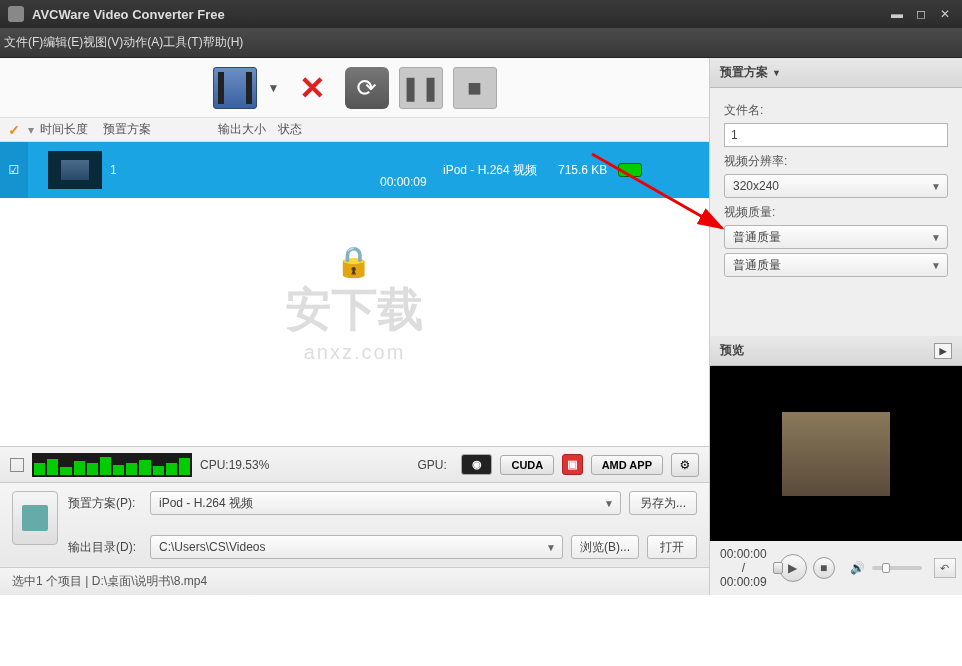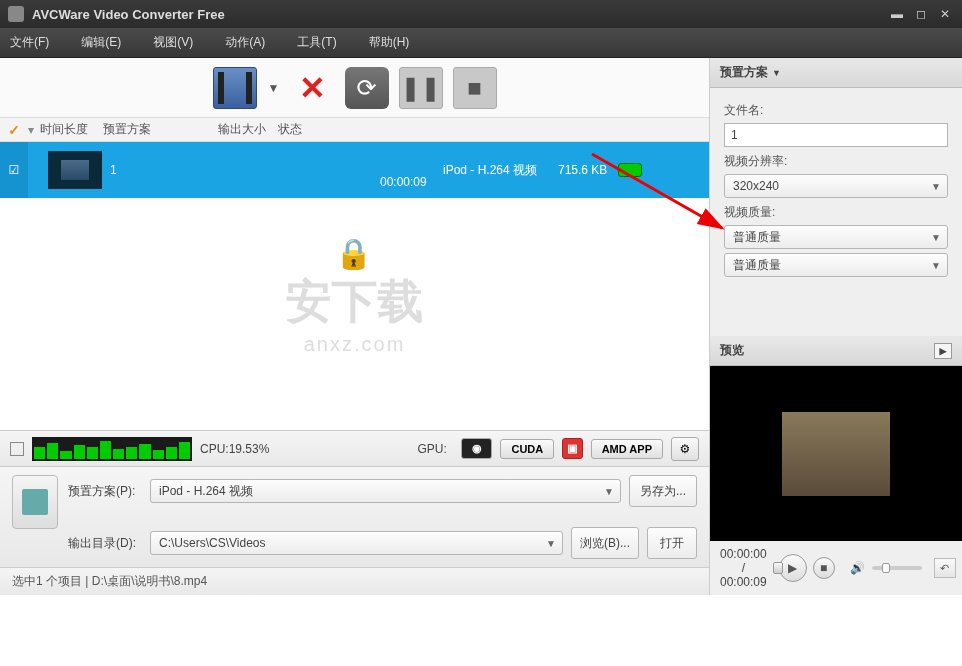--- a/index.html
+++ b/index.html
@@ -3,21 +3,21 @@
 <meta charset="utf-8">
 <style>
 * { margin: 0; padding: 0; box-sizing: border-box; font-family: "Microsoft YaHei", Arial, sans-serif; font-size: 12px; }
 body { width: 962px; height: 666px; background: #fff; overflow: hidden; position: relative; }
 
 .titlebar { height: 28px; background: linear-gradient(#3a3a3a,#2b2b2b); display: flex; align-items: center; padding: 0 8px; color: #ddd; }
 .titlebar .app-icon { width: 16px; height: 16px; background: #888; border-radius: 3px; margin-right: 8px; }
 .titlebar .title { flex: 1; font-weight: bold; font-size: 13px; }
 .titlebar .win-btn { width: 18px; height: 14px; margin-left: 6px; color: #ccc; display: flex; align-items: center; justify-content: center; cursor: pointer; }
 
-.menubar { height: 30px; background: linear-gradient(#4a4a4a,#383838); display: flex; align-items: center; padding: 0 10px; gap: 32px; color: #ddd; border-bottom: 1px solid #222; }
+.menubar { height: 30px; background: linear-gradient(#4a4a4a,#383838); display: flex; align-items: center; padding: 0 4px; color: #ddd; border-bottom: 1px solid #222; }
 .menubar span { cursor: pointer; }
 
 .main-area { display: flex; height: 537px; }
 .center-col { flex: 1; display: flex; flex-direction: column; background: #fff; }
 .right-col { width: 253px; background: #efefef; border-left: 1px solid #ccc; display: flex; flex-direction: column; }
 
 .toolbar { height: 60px; display: flex; align-items: center; justify-content: center; gap: 10px; background: #fafafa; border-bottom: 1px solid #ddd; }
 .tool-btn { width: 44px; height: 42px; border-radius: 3px; display: flex; align-items: center; justify-content: center; font-size: 24px; color: #555; }
 .film-btn { background: linear-gradient(#6a8fc5,#3a60a0); border: 1px solid #2a4a7a; color: #fff; position: relative; }
 .film-strip { position: absolute; top: 4px; bottom: 4px; width: 6px; background: #222; }
@@ -59,21 +59,21 @@
 .gear-btn { width: 28px; height: 24px; background: linear-gradient(#fafafa,#e0e0e0); border: 1px solid #aaa; border-radius: 3px; display: flex; align-items: center; justify-content: center; }
 
 .profile-area { padding: 8px 12px; background: linear-gradient(#f5f5f5,#e8e8e8); border-top: 1px solid #ccc; display: flex; gap: 10px; }
 .device-icon { width: 46px; height: 54px; background: linear-gradient(#f5f5f5,#ddd); border: 1px solid #bbb; border-radius: 4px; display: flex; align-items: center; justify-content: center; }
 .device-screen { width: 26px; height: 26px; background: #6aa; border-radius: 2px; }
 .profile-rows { flex: 1; display: flex; flex-direction: column; gap: 20px; }
 .profile-row { display: flex; align-items: center; gap: 8px; }
 .profile-row label { width: 74px; color: #444; }
 .profile-row .combo { flex: 1; height: 24px; background: linear-gradient(#fdfdfd,#ececec); border: 1px solid #b5b5b5; border-radius: 3px; display: flex; align-items: center; padding: 0 8px; color: #444; position: relative; }
 .profile-row .combo .arr { position: absolute; right: 6px; color: #666; font-size: 10px; }
-.profile-row .btn { width: 68px; height: 32px; background: linear-gradient(#fdfdfd,#ececec); border: 1px solid #b5b5b5; border-radius: 3px; display: flex; align-items: center; justify-content: center; color: #444; }
+.profile-row .btn { width: 68px; height: 24px; background: linear-gradient(#fdfdfd,#ececec); border: 1px solid #b5b5b5; border-radius: 3px; display: flex; align-items: center; justify-content: center; color: #444; }
 
 .statusbar { height: 28px; background: linear-gradient(#f5f5f5,#e8e8e8); border-top: 1px solid #ccc; display: flex; align-items: center; padding: 0 12px; color: #555; }
 
 
 .panel-header { height: 30px; background: linear-gradient(#e8e8e8,#d8d8d8); border-bottom: 1px solid #bbb; display: flex; align-items: center; padding: 0 10px; color: #444; font-weight: bold; }
 .panel-header .arr { margin-left: 4px; font-size: 9px; }
 .panel-header .play-small { margin-left: auto; width: 18px; height: 16px; border: 1px solid #999; background: #f5f5f5; display: flex; align-items: center; justify-content: center; font-size: 9px; }
 .panel-body { padding: 8px 14px; }
 .field-label { color: #555; margin-top: 6px; }
 .text-input { width: 100%; height: 24px; border: 1px solid #b5b5b5; background: #fff; padding: 0 6px; color: #444; margin-top: 4px; }

